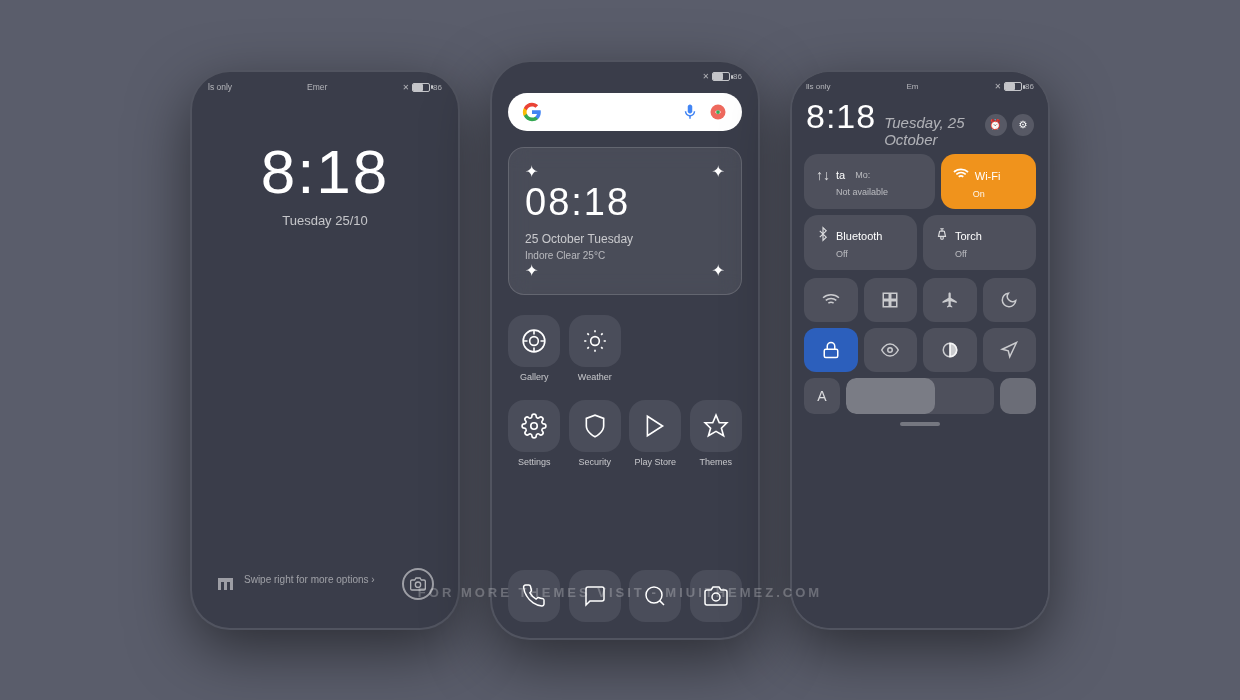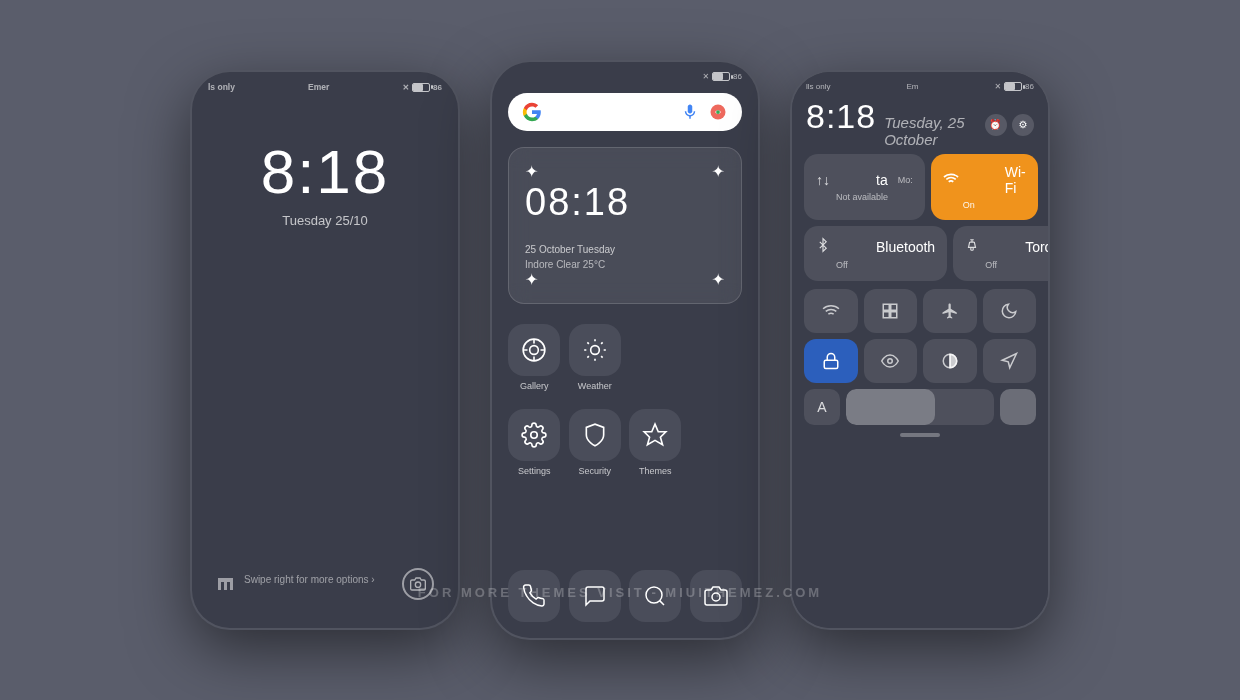--- a/index.html
+++ b/index.html
@@ -102,21 +102,20 @@
       color: white;
     }
 
     .lock-status {
       padding: 10px 16px 4px;
       font-size: 8.5px;
       color: rgba(255,255,255,0.6);
       display: flex;
       justify-content: space-between;
       align-items: center;
-      font-weight: bold;
     }
 
     .lock-time {
       text-align: center;
       margin-top: 40px;
       font-size: 62px;
       font-weight: 200;
       letter-spacing: 2px;
       color: white;
     }
@@ -198,23 +197,23 @@
     }
 
     .widget-time {
       font-size: 38px;
       font-weight: 200;
       color: white;
       letter-spacing: 2px;
     }
 
     .widget-date {
-      font-size: 10px;
+      font-size: 12px;
       color: rgba(255,255,255,0.7);
-      margin-top: 20px;
+      margin-top: 8px;
     }
 
     .widget-weather {
       font-size: 10px;
       color: rgba(255,255,255,0.6);
       margin-top: 4px;
     }
 
     .widget-corners {
       display: flex;
@@ -326,24 +325,23 @@
       justify-content: flex-end;
     }
 
     .cc-tile-row {
       display: flex;
       align-items: center;
       gap: 6px;
     }
 
     .cc-tile-title {
-      font-size: 14px;
+      font-size: 11px;
       font-weight: 500;
       color: white;
-      margin-left: 40px;
     }
 
     .cc-tile-sub {
       font-size: 9px;
       color: rgba(255,255,255,0.6);
       padding-left: 20px;
     }
 
     
     .cc-tile-data {
@@ -555,20 +553,28 @@
           <div class="app-icon">
             <svg width="26" height="26" viewBox="0 0 24 24" fill="none" stroke="white" stroke-width="1.5">
               <path d="M12 22s8-4 8-10V5l-8-3-8 3v7c0 6 8 10 8 10z"></path>
             </svg>
           </div>
           <span class="app-label">Security</span>
         </div>
         <div class="app-item">
           <div class="app-icon">
             <svg width="26" height="26" viewBox="0 0 24 24" fill="none" stroke="white" stroke-width="1.5">
+              <polygon points="5,3 19,12 5,21"></polygon>
+            </svg>
+          </div>
+          <span class="app-label">Play Store</span>
+        </div>
+        <div class="app-item">
+          <div class="app-icon">
+            <svg width="26" height="26" viewBox="0 0 24 24" fill="none" stroke="white" stroke-width="1.5">
               <polygon points="12,2 15,9 22,9 17,14 19,21 12,17 5,21 7,14 2,9 9,9"></polygon>
             </svg>
           </div>
           <span class="app-label">Themes</span>
         </div>
       </div>
 
       <div style="margin-top: auto;"></div>
       <div class="dock">
         <div style="display:flex;flex-direction:column;align-items:center;">

